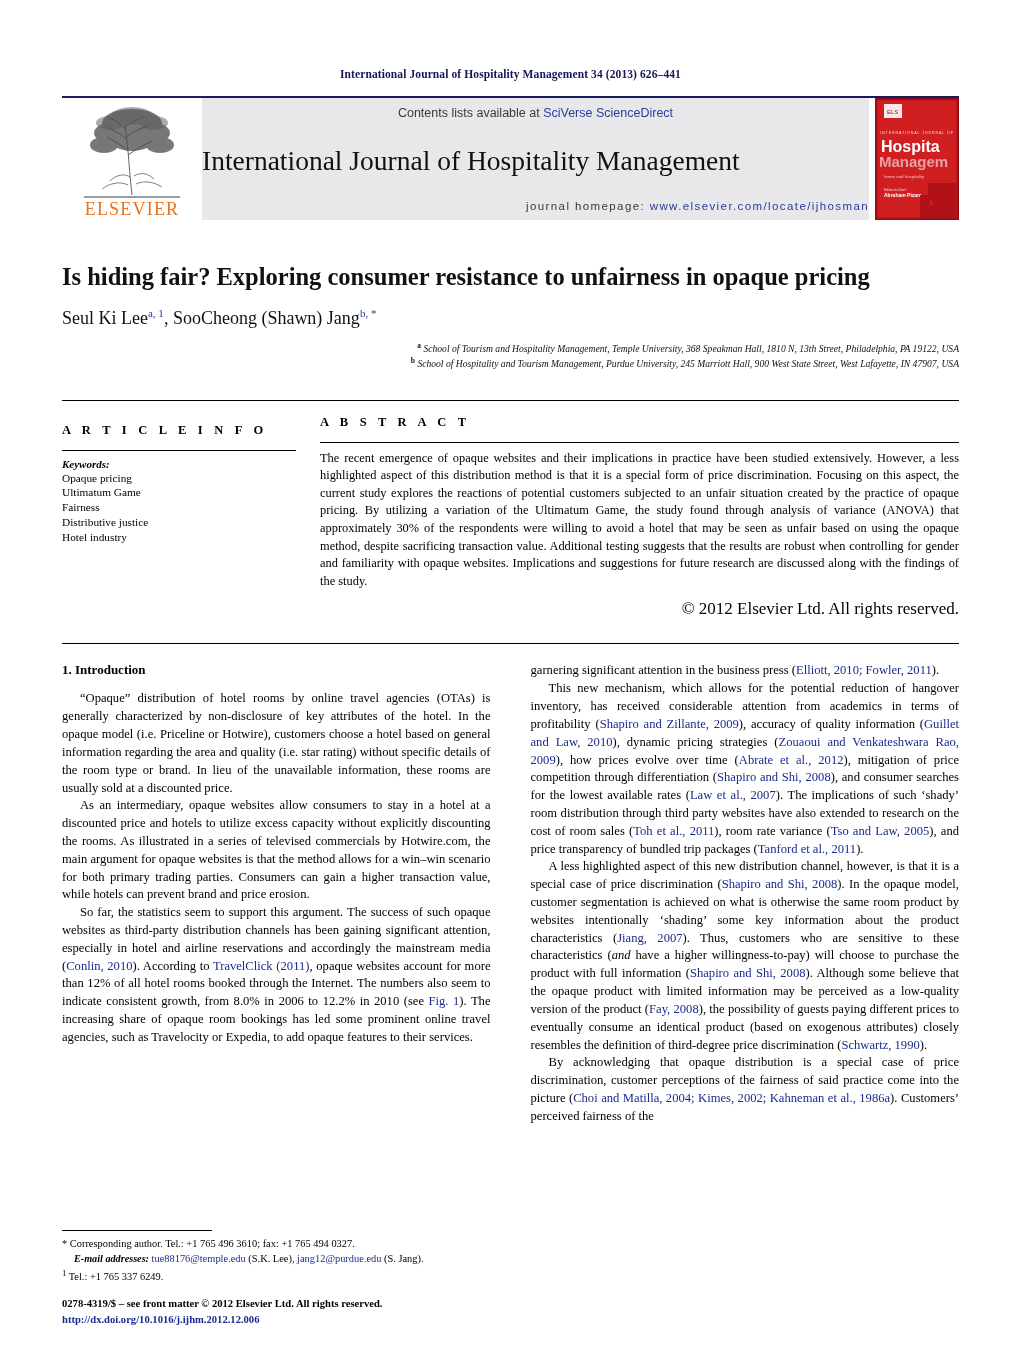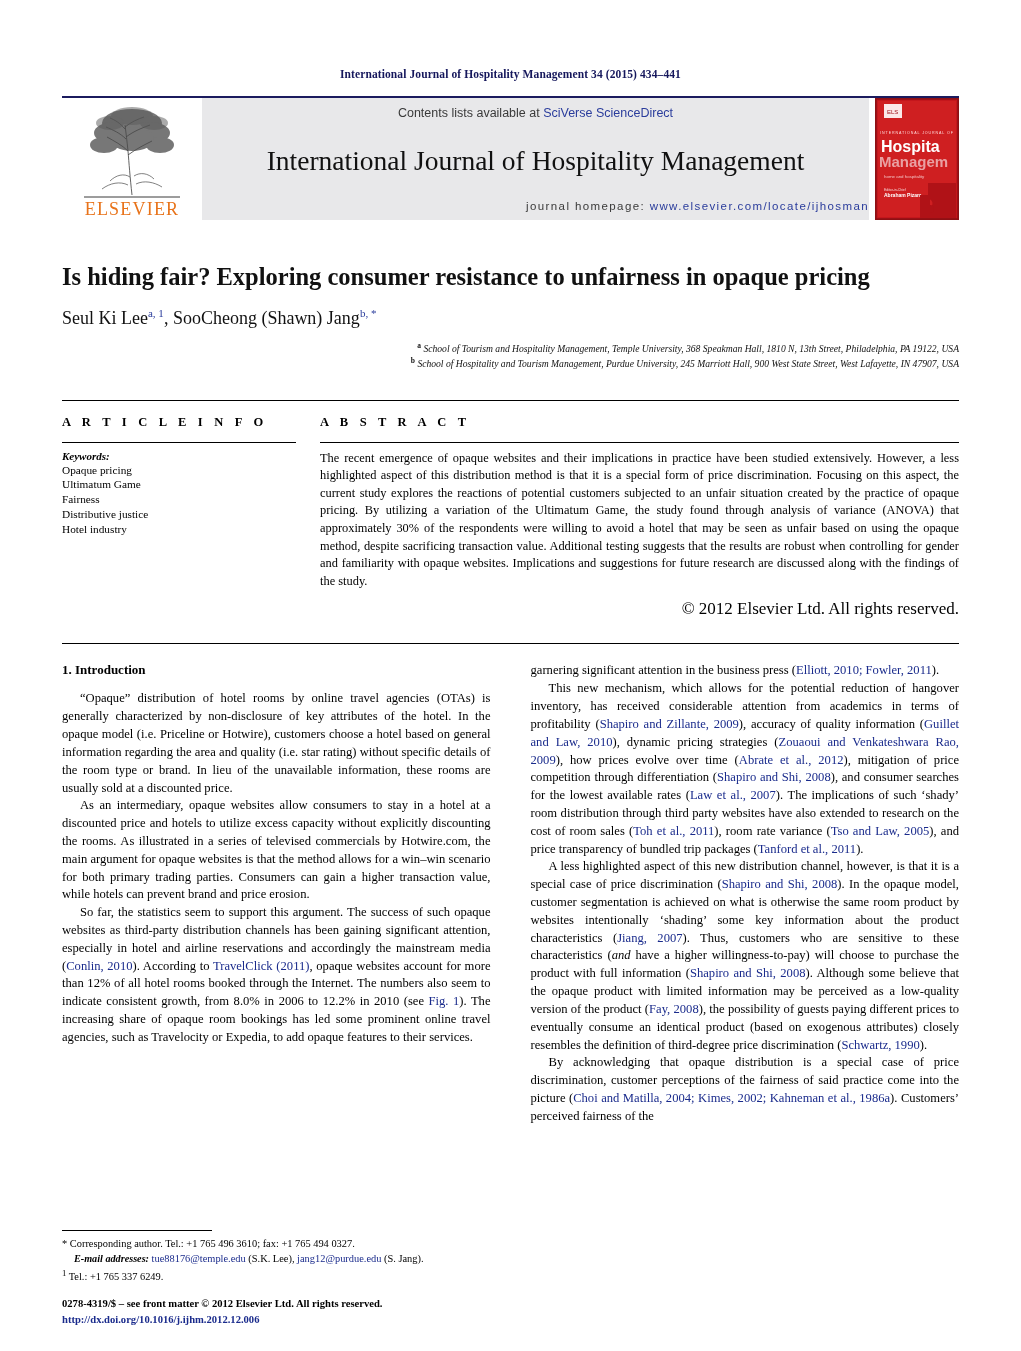--- a/index.html
+++ b/index.html
@@ -78,21 +78,21 @@
   .contents-line {
     text-align: center;
     font-family: "Liberation Sans", sans-serif;
     font-size: 12.5px;
     color: #3a3a3a;
   }
   .contents-line .sd {
     color: #2a3c9c;
   }
   .journal-name {
-    text-align: center;
+    text-align: left;
     font-family: "Liberation Serif", serif;
     font-size: 27.5px;
     color: #111111;
     line-height: 1.1;
     margin-top: 2px;
   }
   .homepage-line {
     text-align: right;
     font-family: "Liberation Sans", sans-serif;
     font-size: 11.5px;
@@ -155,20 +155,21 @@
     border-top: 1px solid #000;
     padding-top: 14px;
     display: flex;
     flex-direction: row;
   }
   .col-info {
     width: 258px;
     flex: 0 0 258px;
     padding-right: 24px;
     box-sizing: border-box;
+    margin-top: 8px;
   }
   .col-abstract {
     flex: 1 1 auto;
   }
   .sec-head {
     font-family: "Liberation Serif", serif;
     font-weight: bold;
     font-size: 12.5px;
     letter-spacing: 4.2px;
     margin: 0 0 12px 0;
@@ -260,21 +261,21 @@
     line-height: 1.5;
     font-weight: bold;
   }
   .imprint .doi { color: #1a2b8c; }
 </style>
 </head>
 <body>
 
 <div class="page">
 
-  <div class="running-head">International Journal of Hospitality Management 34 (2015) 434–441</div>
+  <div class="running-head">International Journal of Hospitality Management 34 (2013) 626–441</div>
 
   <div class="masthead">
 
     <div class="elsevier-logo">
       <svg class="tree-svg" width="104" height="96" viewBox="0 0 104 96">
         <g stroke="#3b3b3b" stroke-width="0.8" fill="none">
           <path d="M52 92 C50 74 49 60 48 48 C47 38 46 30 45 22"></path>
           <path d="M48 48 C42 42 34 38 27 34"></path>
           <path d="M48 52 C56 46 64 42 72 38"></path>
           <path d="M46 36 C40 30 33 27 26 24"></path>

